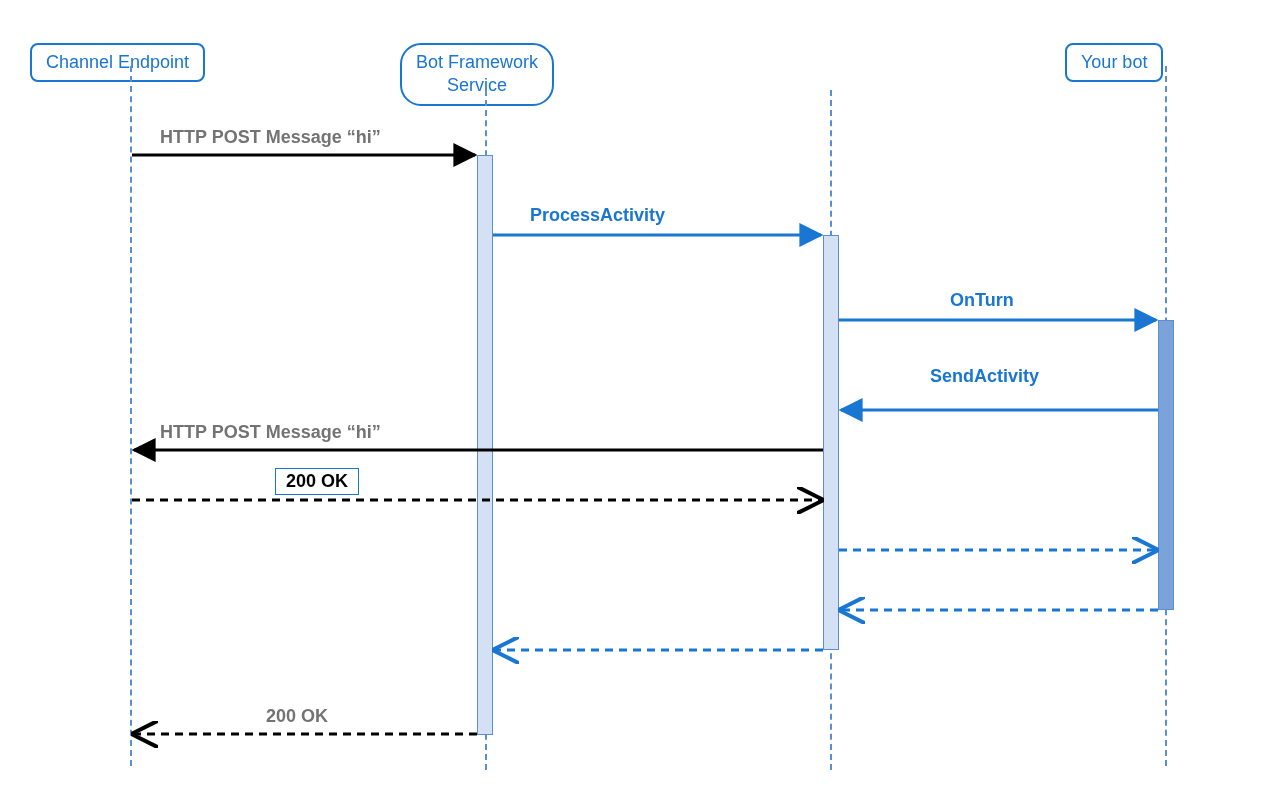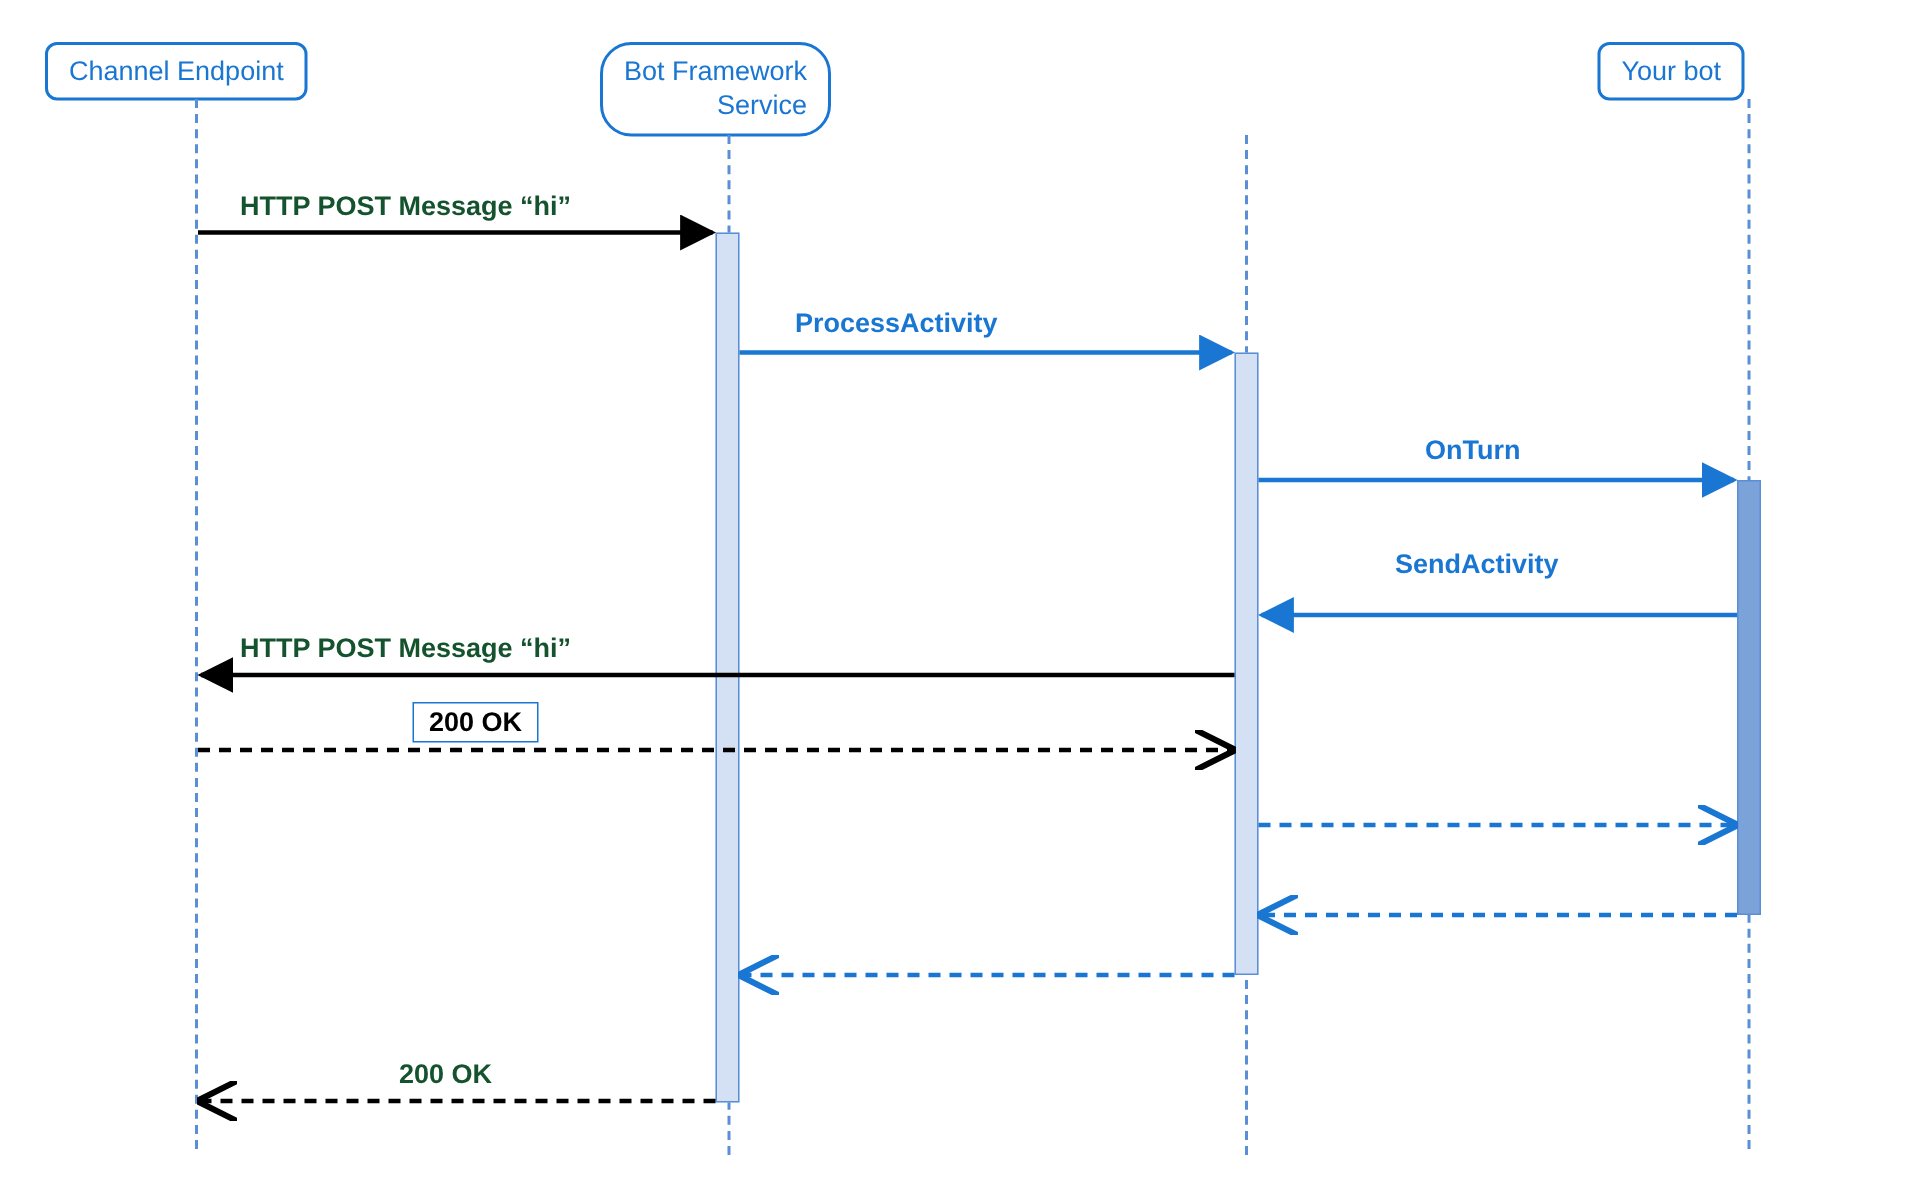--- a/index.html
+++ b/index.html
@@ -15,41 +15,42 @@
     height: 750px;
   }
   .participant {
     position: absolute;
     border: 2px solid #1976d2;
     border-radius: 8px;
     padding: 6px 14px;
     background: #fff;
     color: #1976d2;
     font-size: 18px;
-    text-align: right;
+    text-align: center;
     white-space: pre-line;
     line-height: 1.3;
+    margin-top: 15px;
   }
   .lifeline {
     position: absolute;
     border-left: 2px dashed #5a8fd6;
     width: 0;
   }
   .activation {
     position: absolute;
     background: #d4e1f5;
     border: 1px solid #5a8fd6;
     width: 16px;
   }
   .activation-dark {
     background: #7ba3d9;
   }
   .label-black {
     position: absolute;
-    color: #14532d;
+    color: #737373;
     font-weight: bold;
     font-size: 18px;
   }
   .label-blue {
     position: absolute;
     color: #1976d2;
     font-weight: bold;
     font-size: 18px;
   }
   .status-box {

